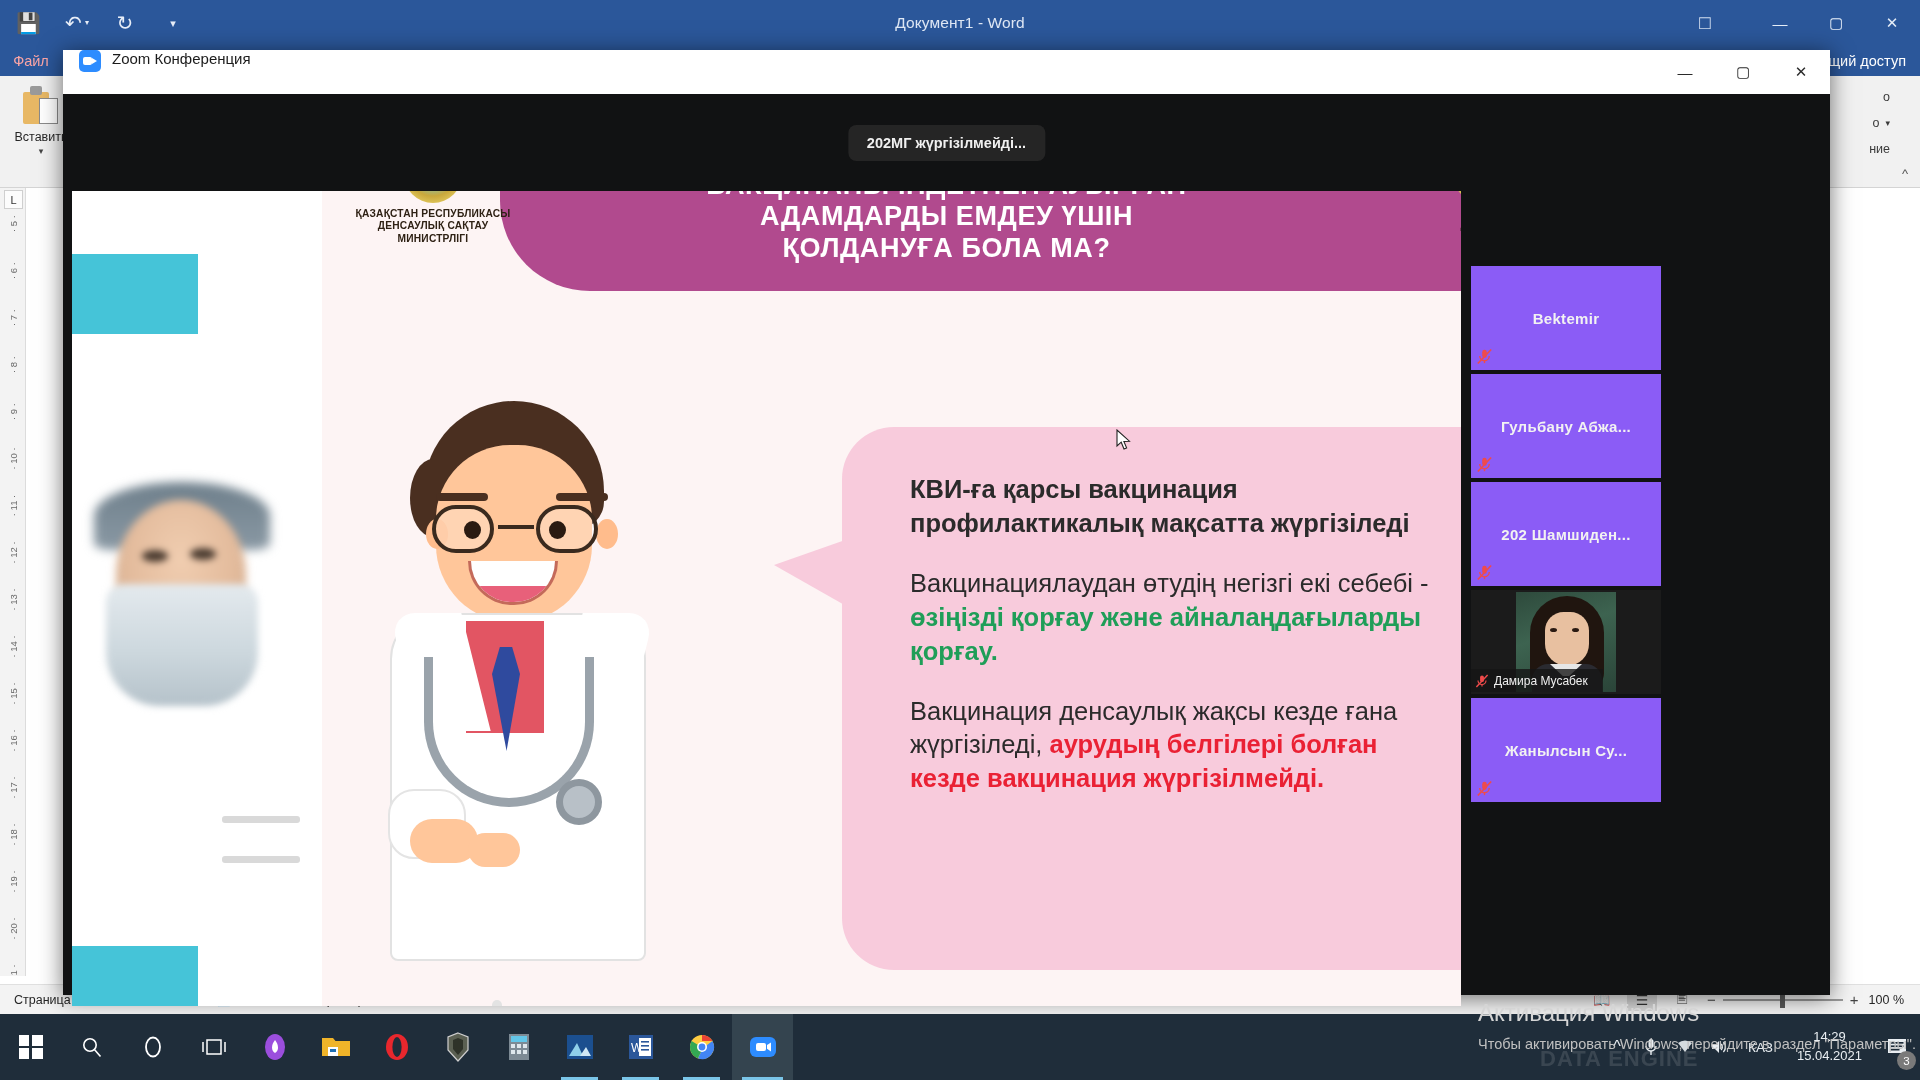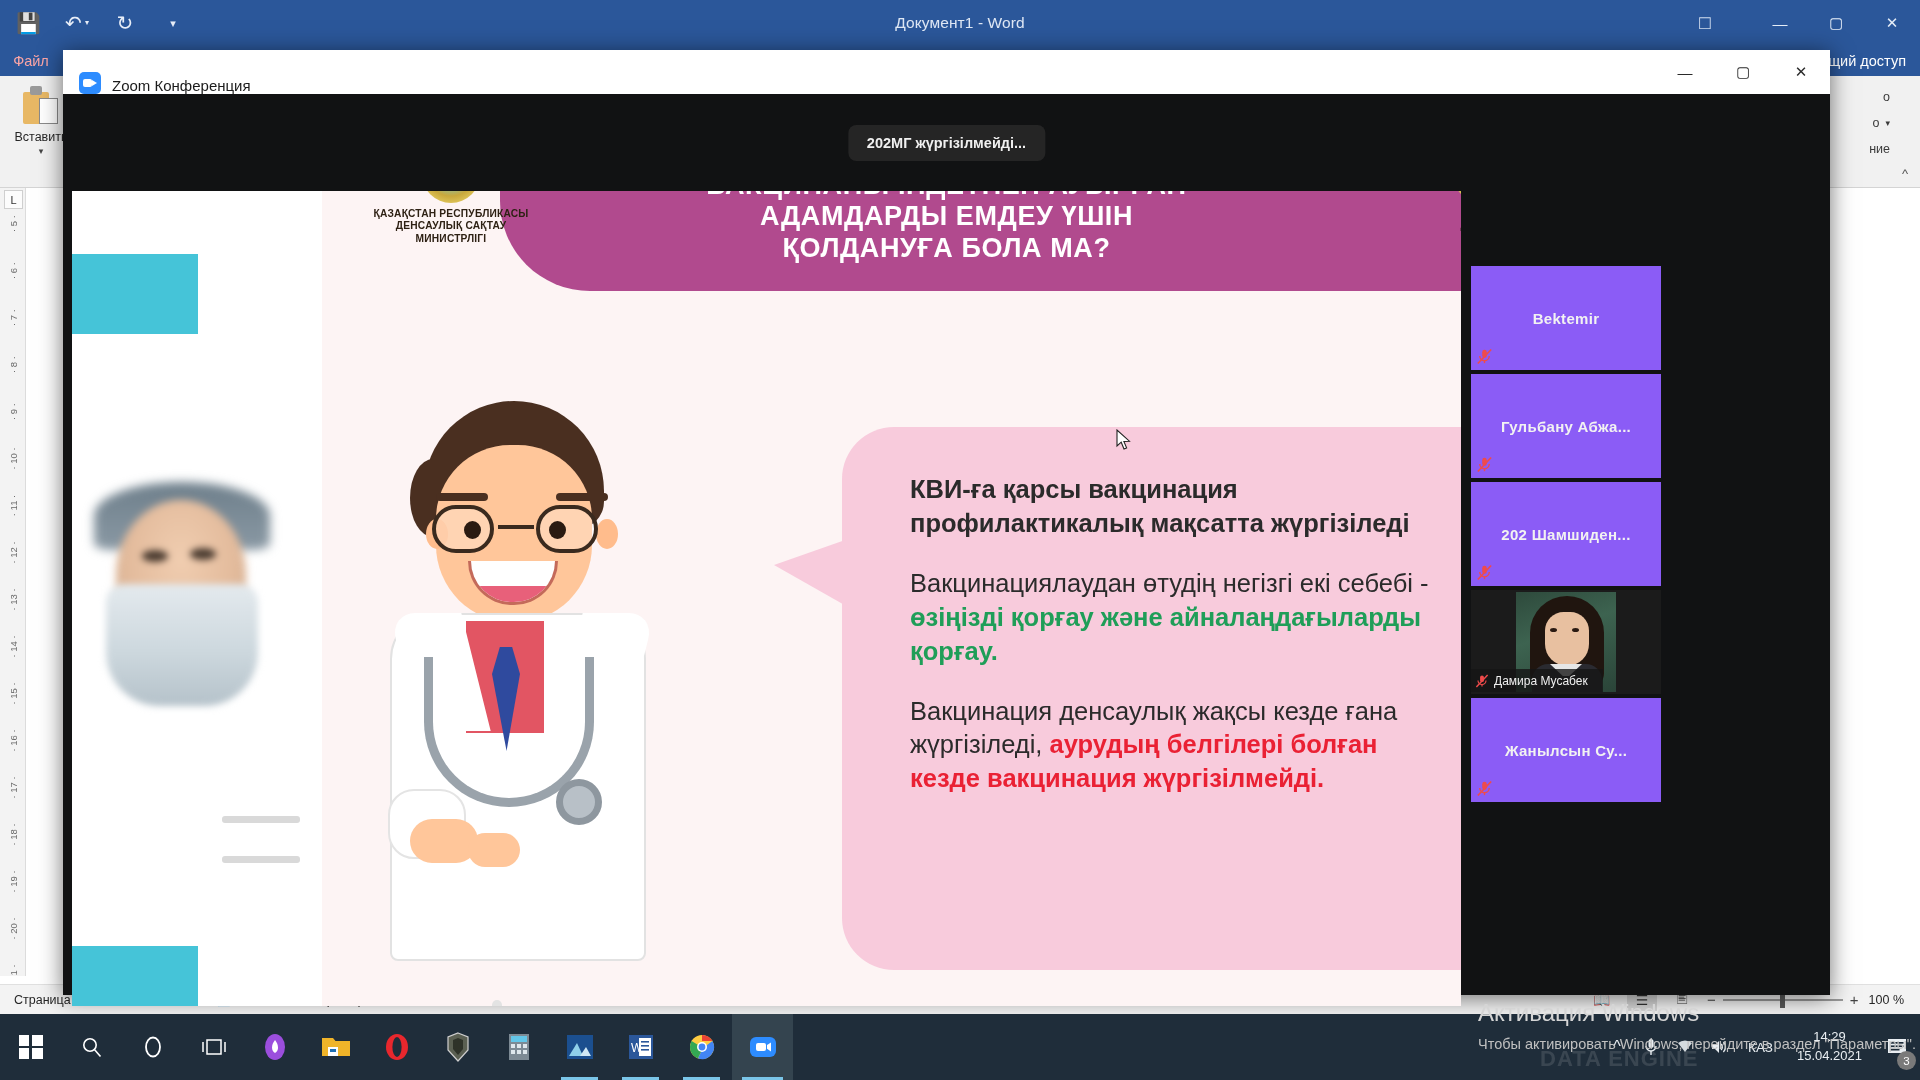--- a/index.html
+++ b/index.html
@@ -93,21 +93,21 @@
   .zs-thumb { position: absolute; left: 57px; top: -7px; width: 5px; height: 16px; background: #5a5a5a; }
   .zs-sign { font-size: 15px; color: #444; }
 
   
   .zoom-window {
     position: absolute; left: 63px; top: 50px; width: 1767px; height: 945px;
     background: #111213; box-shadow: 0 3px 22px rgba(0,0,0,.55);
   }
   .zoom-titlebar {
     position: absolute; left: 0; top: 0; width: 100%; height: 44px;
-    background: #ffffff; display: flex; align-items: flex-end;
+    background: #ffffff; display: flex; align-items: flex-start;
   }
   .zoom-logo {
     width: 22px; height: 22px; margin-left: 16px; border-radius: 5px;
     background: #2d8cff; position: relative; flex: none;
   }
   .zoom-logo::before {
     content: ""; position: absolute; left: 4px; top: 7px; width: 9px; height: 8px;
     background: #fff; border-radius: 2px;
   }
   .zoom-logo::after {
@@ -178,21 +178,21 @@
     position: absolute; left: 178px; right: 0px; top: 0; height: 148px;
     background: #b14a8e;
     border-radius: 0 0 0 90px;
   }
   .hdr-text {
     position: relative; width: 100%; text-align: center; color: #ffffff;
     font-size: 27px; font-weight: bold; line-height: 1.16; letter-spacing: .6px;
     padding-left: 110px;
   }
   .emblem-block { position: absolute; top: 2px; text-align: center; width: 190px; }
-  .emblem-block.left { left: 34px; }
+  .emblem-block.left { left: 16px; }
   .emblem-block.right { right: -116px; }
   .emblem {
     width: 58px; height: 58px; margin: 0 auto 5px;
     background: radial-gradient(circle at 50% 45%, #bfe2d8 0%, #7fc3b2 30%, #c9a83c 58%, #e0c75c 78%, #b8941f 100%);
     border-radius: 50%; position: relative;
   }
   .emblem::after {
     content: ""; position: absolute; left: 50%; top: 40%; transform: translate(-50%,-50%);
     width: 16px; height: 16px; border-radius: 50%;
     background: radial-gradient(circle, #ffe98a 0%, #e8c23a 70%, #b48c14 100%);

